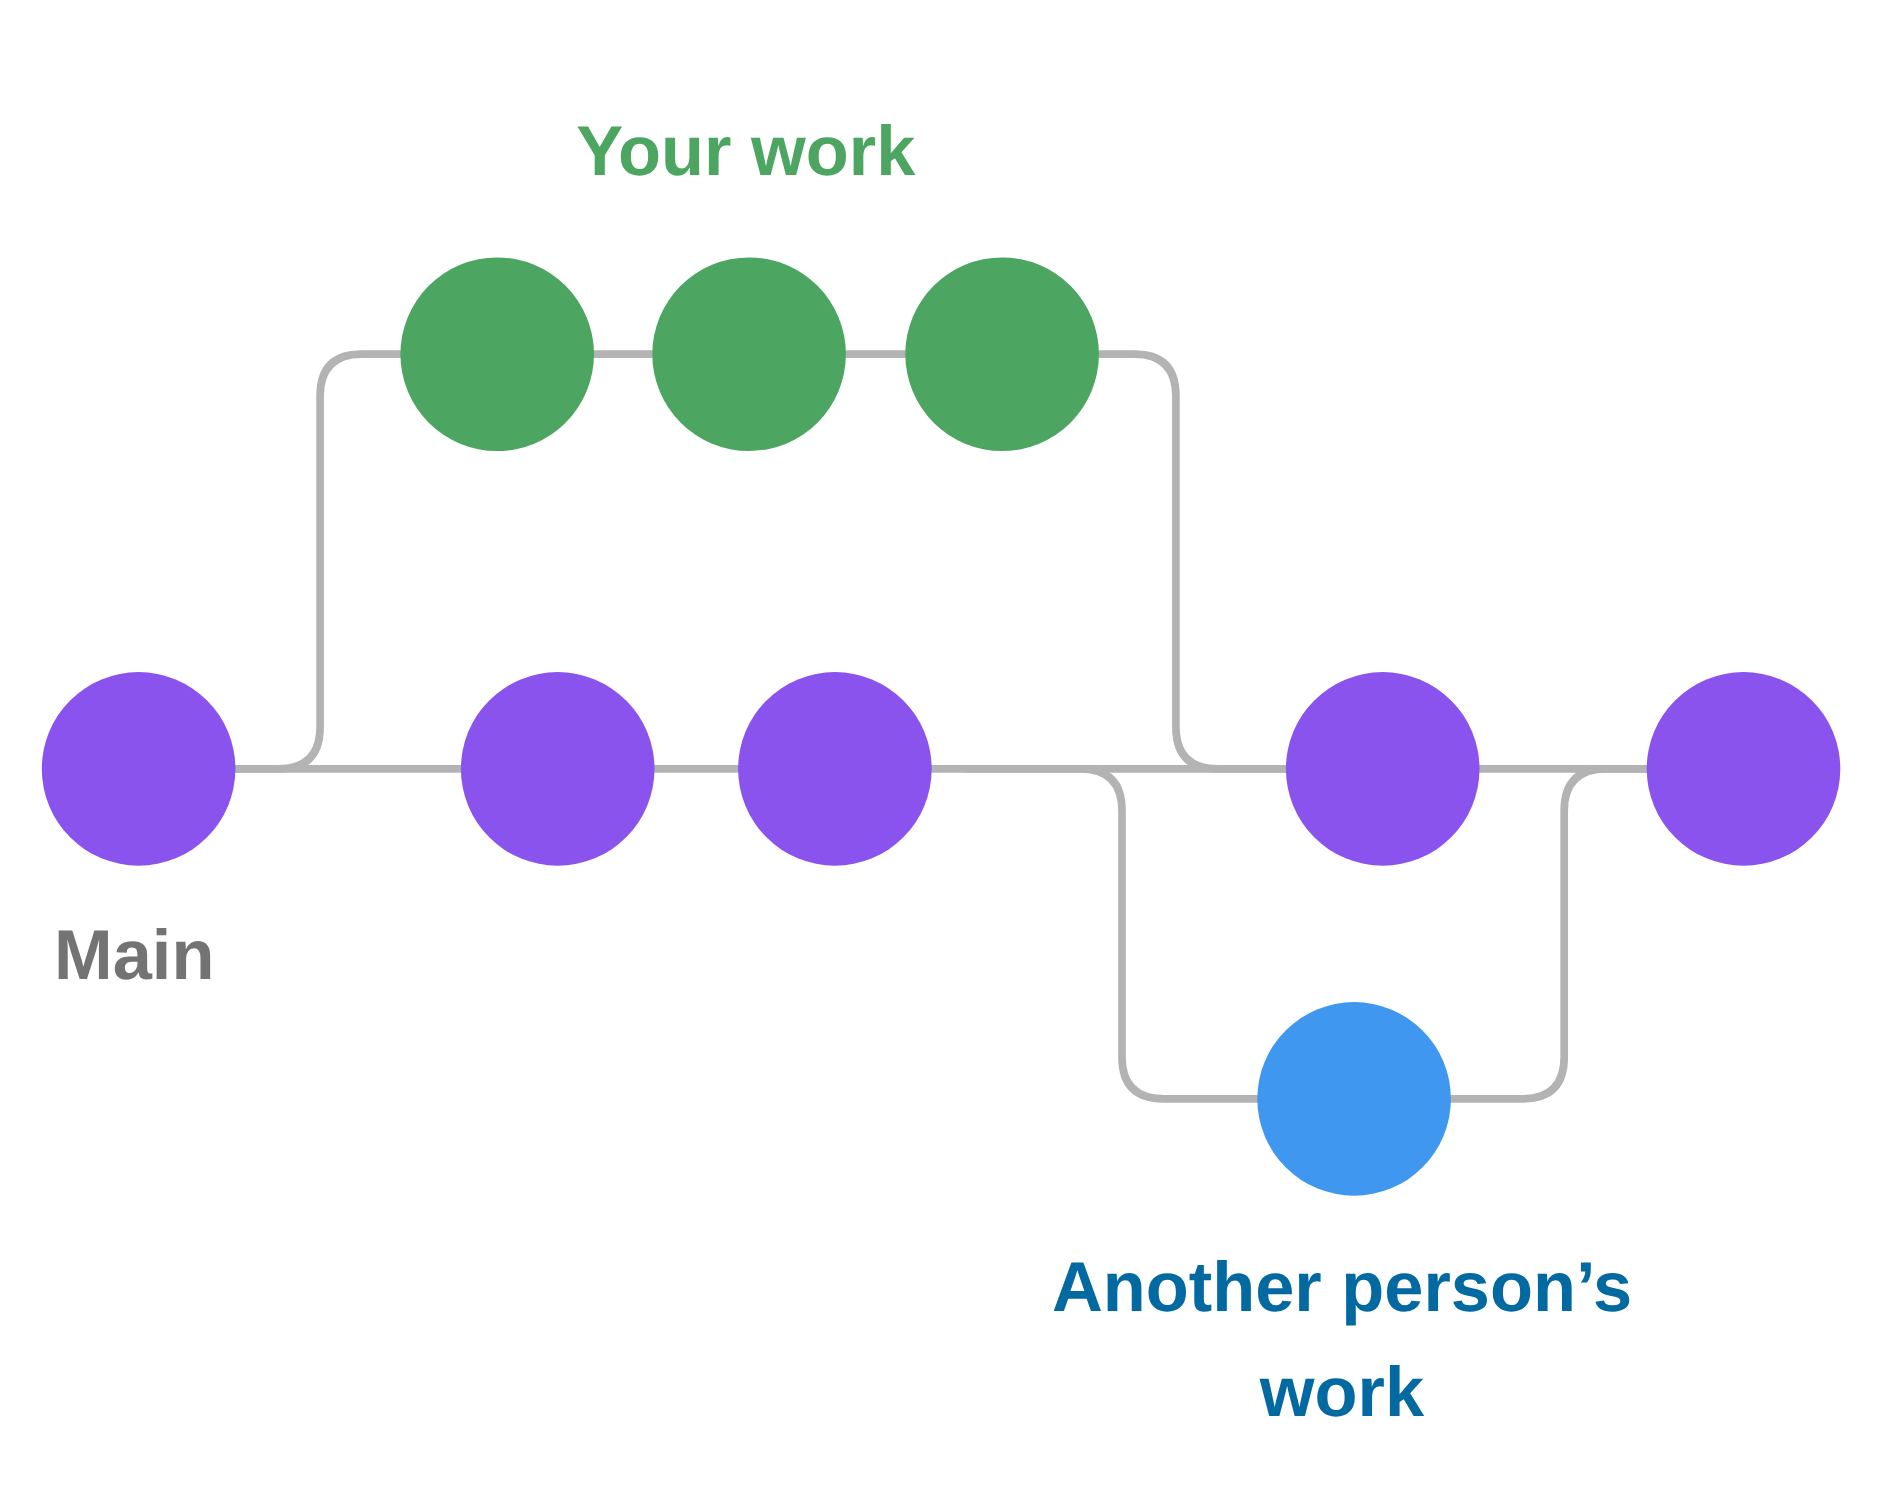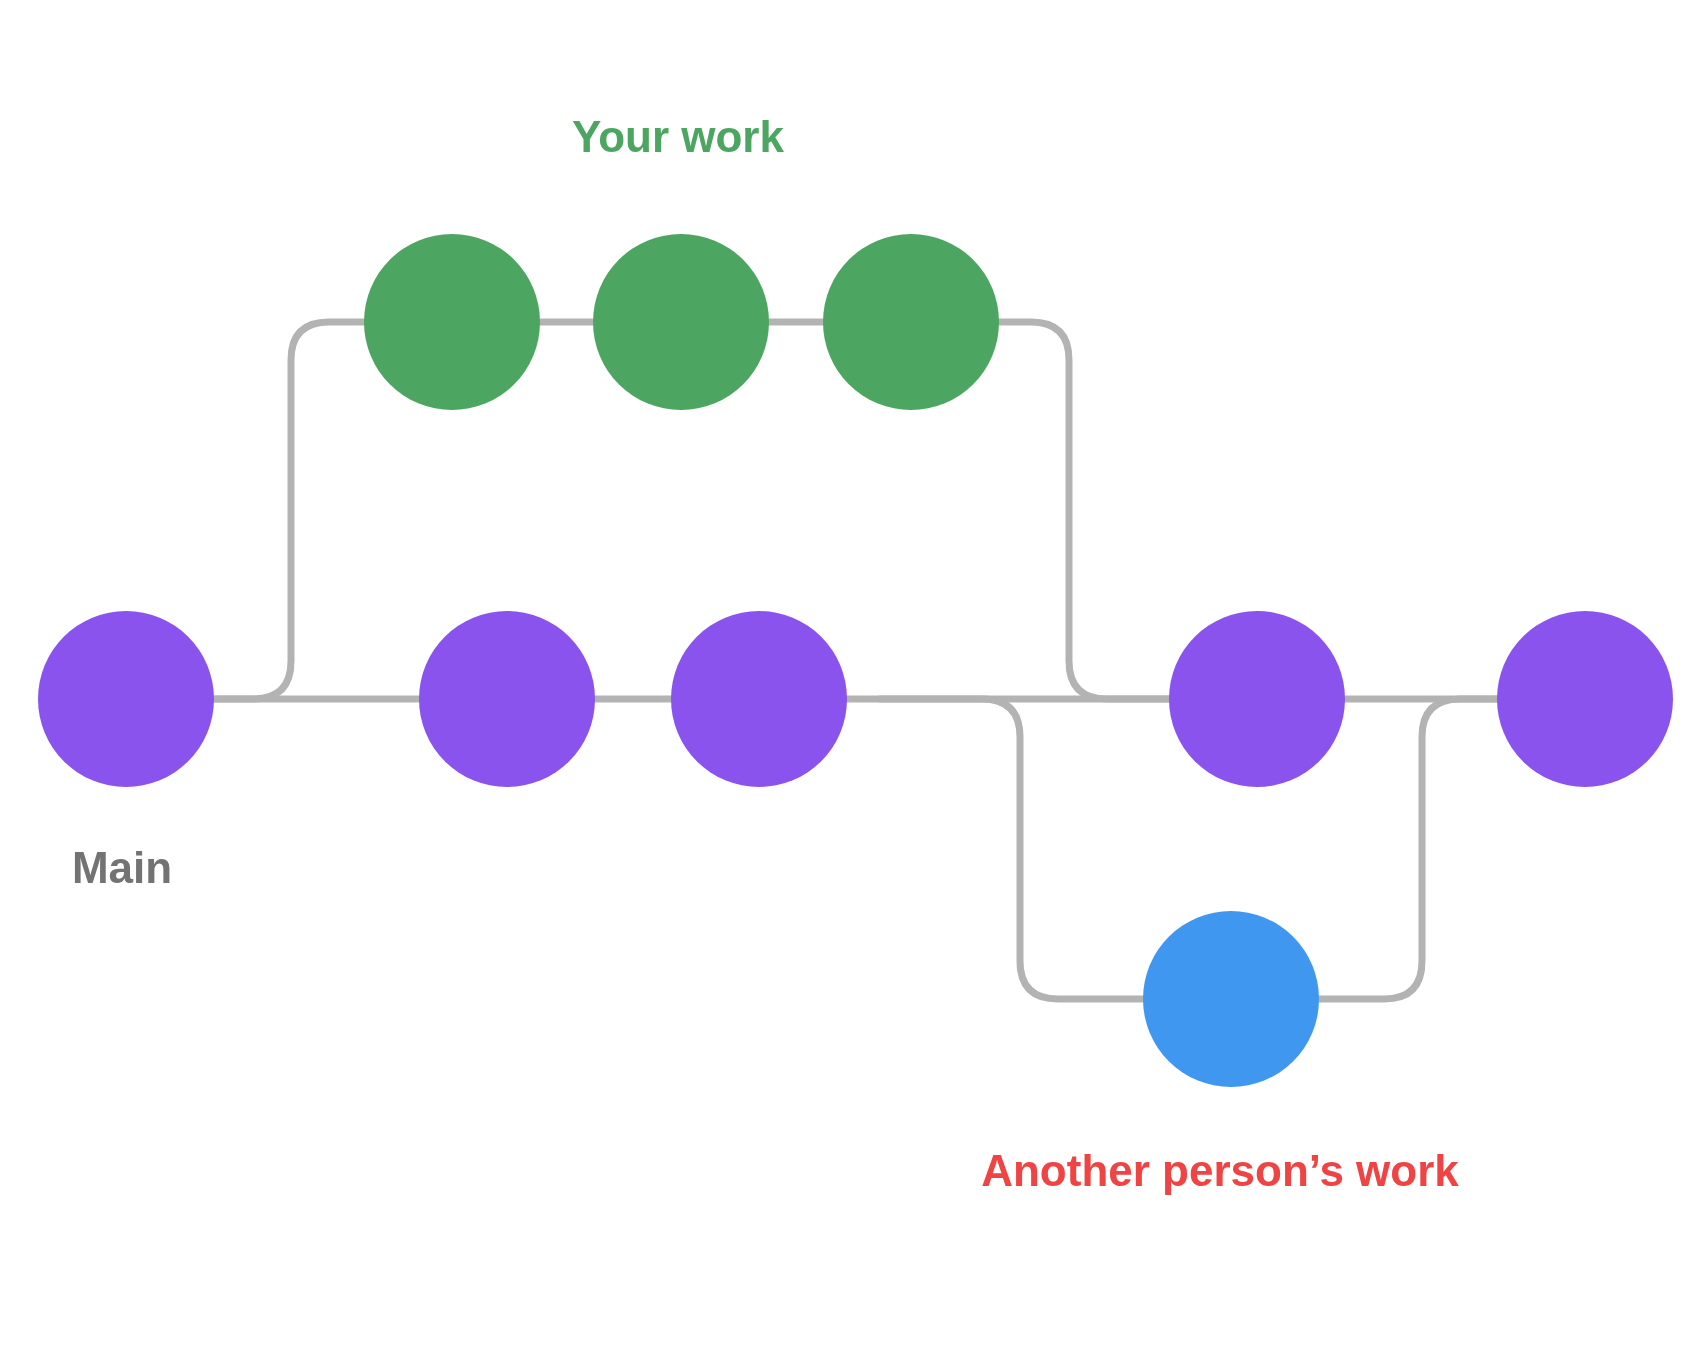--- a/index.html
+++ b/index.html
@@ -20,21 +20,21 @@
   }
   #commit-graph {
     position: absolute;
     inset: 0;
     width: 100%;
     height: 100%;
   }
   .branch-label {
     position: absolute;
     font-weight: bold;
-    font-size: 44px;
+    font-size: 64px;
     line-height: 64px;
     white-space: nowrap;
     transform: translateX(-50%);
     text-align: center;
   }
   #label-your-work {
     left: 678px;
     top: 105px;
   }
   #label-main {
@@ -72,14 +72,14 @@
       <circle cx="452" cy="322" r="88" fill="#4ca661"></circle>
       <circle cx="681" cy="322" r="88" fill="#4ca661"></circle>
       <circle cx="911" cy="322" r="88" fill="#4ca661"></circle>
       <circle cx="1231" cy="999" r="88" fill="#4097f0"></circle>
     </svg>
 
   <div class="branch-label" id="label-your-work" style="color: rgb(76, 166, 97);">Your work</div>
 
   <div class="branch-label" id="label-main" style="color: #737373;">Main</div>
 
-  <div class="branch-label" id="label-another" style="color: #ef4444;">Another person’s work</div>
+  <div class="branch-label" id="label-another" style="color: #0369a1;">Another person’s work</div>
 </div>
 
 </body></html>

